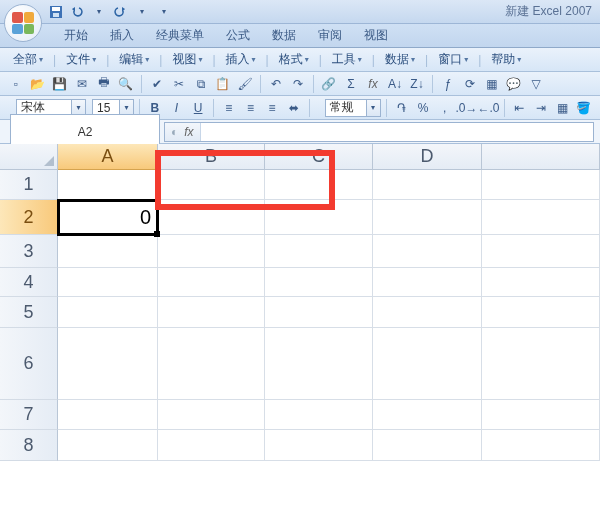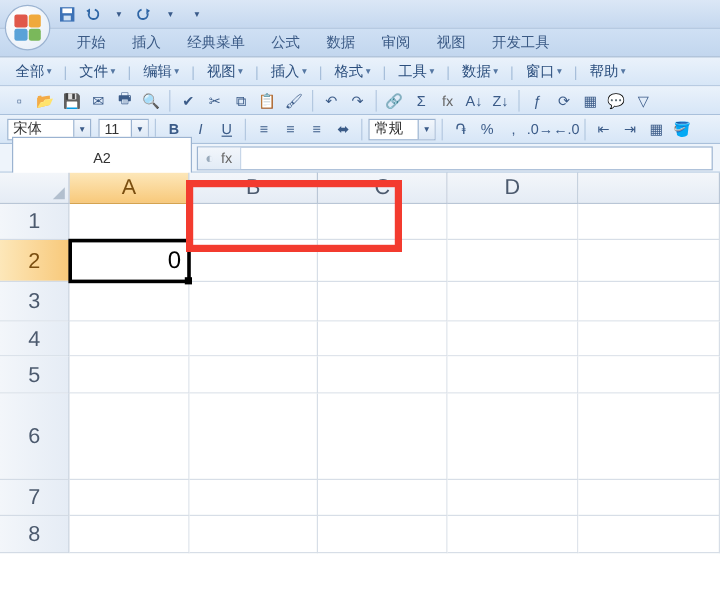--- a/index.html
+++ b/index.html
@@ -94,20 +94,21 @@
     display: flex; align-items: center; justify-content: center;
     color: #3b5b88;
     cursor: pointer;
     font-size: 12px;
   }
   .font-box {
     display: flex; align-items: center;
     border: 1px solid #9bb3d1;
     background: #fff;
     height: 18px;
+    margin-left: 10px;
   }
   .font-box .val {
     padding: 0 4px; min-width: 54px;
     color: #333;
   }
   .font-box .arrow {
     width: 14px; background: linear-gradient(#f3f7fc,#dbe7f5);
     border-left: 1px solid #9bb3d1;
     text-align: center; font-size: 8px; color: #3b5b88;
     cursor: pointer;
@@ -145,21 +146,21 @@
   }
   .fx-lead {
     display: flex; align-items: center;
     background: linear-gradient(#f2f6fb,#e2ebf6);
     height: 100%;
     padding: 0 6px;
     border-right: 1px solid #c7d6e8;
     color: #5a7194;
     gap: 6px;
   }
-  .fx-label { color: #666; }
+  .fx-label { font-style: italic; color: #666; }
   .fx-input {
     padding: 0 6px; color: #222; flex: 1;
     font-family: "Courier New", monospace;
   }
   .grid-area {
     position: relative;
     background: #fff;
   }
   .col-headers {
     display: flex;
@@ -263,31 +264,31 @@
     <div class="btn dd">▾</div>
     <div class="btn">
       <svg width="14" height="14" viewBox="0 0 14 14">
           <path d="M5 3 A4 4 0 1 0 10 6" fill="none" stroke="#2f66a6" stroke-width="1.6"></path>
           <path d="M12 4 L9 2 L9 7 Z" fill="#2f66a6"></path>
         </svg>
     </div>
     <div class="btn dd">▾</div>
     <div class="btn dd">▾</div>
   </div>
+  <div class="app-title">新建 Excel 2007</div>
 </div>
 
 <div class="tabs" id="tabs">
     <div class="tab">开始</div>
     <div class="tab">插入</div>
     <div class="tab">经典菜单</div>
     <div class="tab">公式</div>
     <div class="tab">数据</div>
     <div class="tab">审阅</div>
     <div class="tab">视图</div>
-    <div class="tab">开发工具</div>
   </div>
 
 <div class="ribbon-row menus" id="menus">
     <div class="menu-item">
       <span>全部</span>
       <span class="dd">▾</span>
     </div>
     <span class="sep">|</span>
     <div class="menu-item">
       <span>文件</span>
@@ -366,21 +367,21 @@
   <div class="icon-btn">💬</div>
   <div class="icon-btn">▽</div>
 </div>
 
 <div class="ribbon-row">
   <div class="font-box">
     <span class="val">宋体</span>
     <span class="arrow">▾</span>
   </div>
   <div class="font-box" style="margin-left:4px">
-    <span class="val" style="min-width:26px">11</span>
+    <span class="val" style="min-width:26px">15</span>
     <span class="arrow">▾</span>
   </div>
   <div class="group-sep"></div>
   <div class="icon-btn bold">B</div>
   <div class="icon-btn ital">I</div>
   <div class="icon-btn under">U</div>
   <div class="group-sep"></div>
   <div class="icon-btn">≡</div>
   <div class="icon-btn">≡</div>
   <div class="icon-btn">≡</div>

